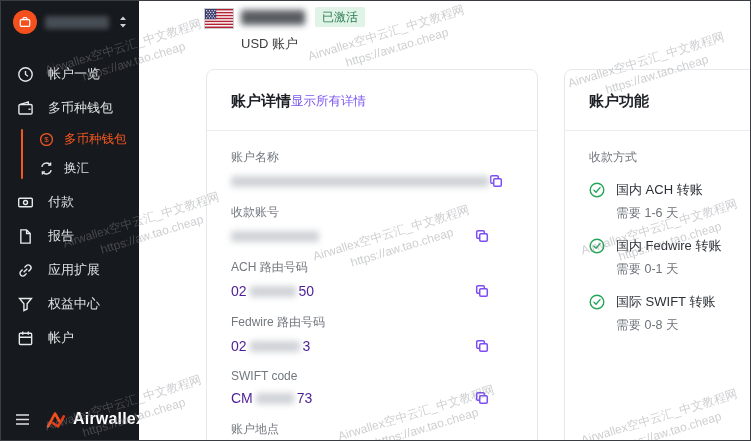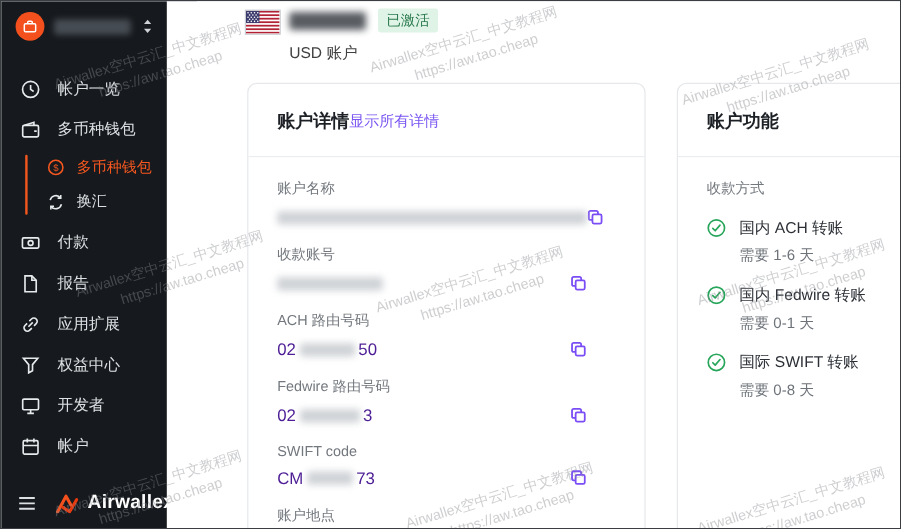--- a/index.html
+++ b/index.html
@@ -215,29 +215,20 @@
 
       <div class="nav-item">
         <span class="ni">
           <svg width="17" height="17" viewBox="0 0 16 16" fill="none" stroke="currentColor" stroke-width="1.3">
             <path d="M2.4 2.4 h11.2 l-4.1 5 v4.8 l-3 1.6 V7.4 Z"></path>
           </svg>
         </span>
         <span>权益中心</span>
       </div>
 
-      <div class="nav-item">
-        <span class="ni">
-          <svg width="17" height="17" viewBox="0 0 16 16" fill="none" stroke="currentColor" stroke-width="1.3">
-            <rect x="1.8" y="2.4" width="12.4" height="8.4" rx="1"></rect>
-            <path d="M8 10.8 v2.6 M5.4 13.6 h5.2"></path>
-          </svg>
-        </span>
-        <span>开发者</span>
-      </div>
 
       <div class="nav-item">
         <span class="ni">
           <svg width="17" height="17" viewBox="0 0 16 16" fill="none" stroke="currentColor" stroke-width="1.3">
             <rect x="2.2" y="3" width="11.6" height="10.6" rx="1"></rect>
             <path d="M5.4 1.4 v3 M10.6 1.4 v3 M2.2 6.8 h11.6"></path>
           </svg>
         </span>
         <span>帐户</span>
       </div>

